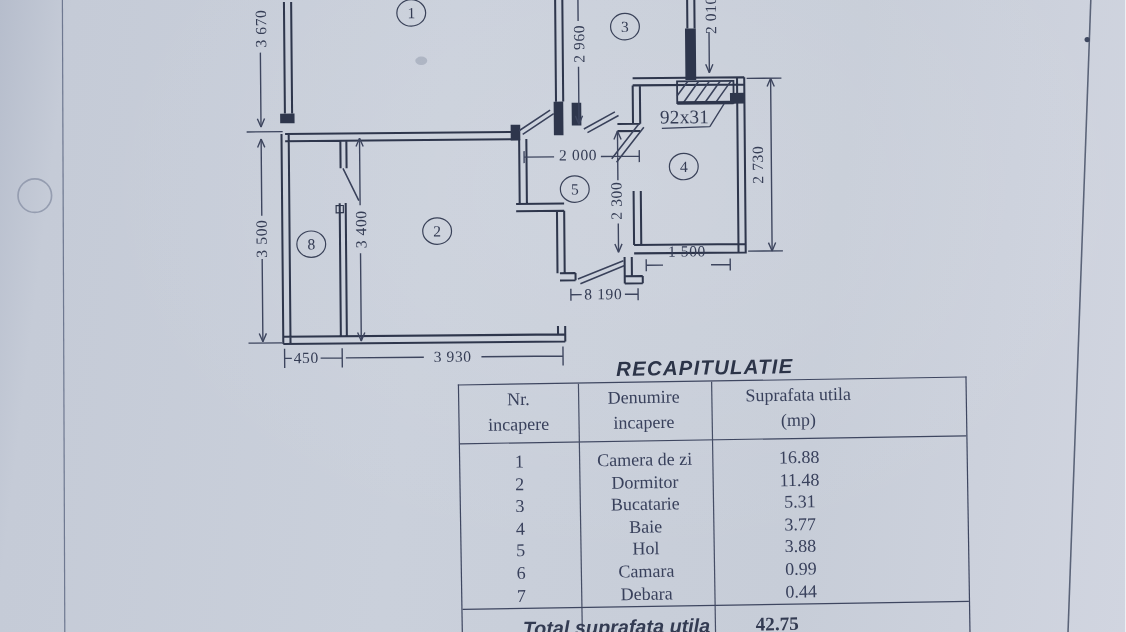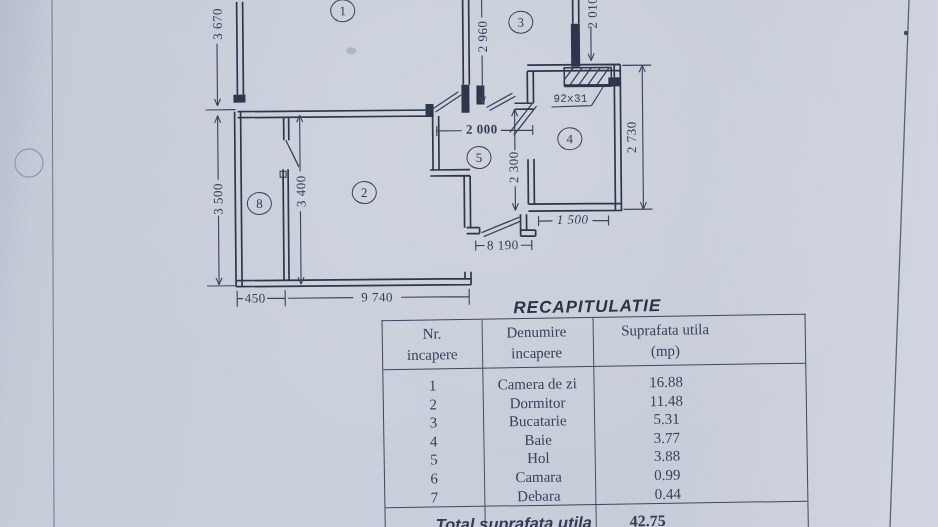--- a/index.html
+++ b/index.html
@@ -9,21 +9,21 @@
       radial-gradient(ellipse at 55% 30%, rgba(255,255,255,0.10), rgba(0,0,0,0) 62%),
       linear-gradient(97deg,#b6bdcc 0%,#c5cbd7 6%,#cad0db 38%,#c7cdd8 72%,#d1d5e0 100%);
     font-family:"Liberation Serif",serif;
   }
   svg{position:absolute;left:0;top:0;}
   .plan-layer{position:absolute;left:0;top:0;width:938px;height:527px;
     transform:rotate(-0.5deg);transform-origin:430px 160px;}
   .dim{position:absolute;font:13px "Liberation Serif",serif;color:#353d55;
     white-space:nowrap;letter-spacing:.5px;transform:translate(-50%,-50%);}
   .dim.v{transform:translate(-50%,-50%) rotate(-90deg);}
-  .dim.small{font-size:11px;letter-spacing:.2px;font-family:Liberation Mono, monospace;}
+  .dim.small{font-size:16px;letter-spacing:.2px;}
   .room-circle{position:absolute;width:23px;height:21px;border:1.4px solid #3a4259;
     border-radius:50%;display:flex;align-items:center;justify-content:center;
     font:13px "Liberation Serif",serif;color:#343c54;transform:translate(-50%,-50%);}
   
   .recap{position:absolute;left:383px;top:296px;width:424px;height:260px;
     transform:rotate(-0.9deg);transform-origin:212px 117px;color:#39415c;}
   .recap-title{position:absolute;left:0;top:1px;width:100%;text-align:center;
     transform:translateX(-6px);
     font:italic bold 17px "Liberation Sans",sans-serif;letter-spacing:1px;color:#2c3448;}
   .recap-table{position:absolute;left:0;top:21px;width:424px;height:239px;
@@ -119,25 +119,25 @@
       <ellipse cx="352" cy="50" rx="5" ry="3.5" fill="rgba(70,80,110,0.22)"></ellipse>
     </svg>
 
     <span class="dim v" style="left:219px;top:22px;">3 670</span>
     <span class="dim v" style="left:484px;top:37px;">2 960</span>
     <span class="dim v" style="left:594px;top:14px;">2 010</span>
     <span class="dim v" style="left:632px;top:139px;">2 730</span>
     <span class="dim v" style="left:218px;top:197px;">3 500</span>
     <span class="dim v" style="left:301px;top:190px;">3 400</span>
     <span class="dim v" style="left:514px;top:168px;">2 300</span>
-    <span class="dim" style="left:482px;top:130px;font-weight:bold;">2 000</span>
-    <span class="dim" style="left:572px;top:221px;font-style:italic;">1 500</span>
+    <span class="dim" style="left:482px;top:130px;">2 000</span>
+    <span class="dim" style="left:572px;top:211px;">1 500</span>
     <span class="dim" style="left:502px;top:246px;">8 190</span>
     <span class="dim" style="left:254px;top:297px;">450</span>
-    <span class="dim" style="left:376px;top:297px;">9 740</span>
+    <span class="dim" style="left:376px;top:297px;">3 930</span>
     <span class="dim small" style="left:571px;top:100px;">92x31</span>
 
     <span class="room-circle" style="left:344px;top:10px;">1</span>
     <span class="room-circle" style="left:364px;top:192px;">2</span>
     <span class="room-circle" style="left:522px;top:23px;">3</span>
     <span class="room-circle" style="left:570px;top:140px;">4</span>
     <span class="room-circle" style="left:479px;top:158px;">5</span>
     <span class="room-circle" style="left:259px;top:202px;">8</span>
   </div>
 

